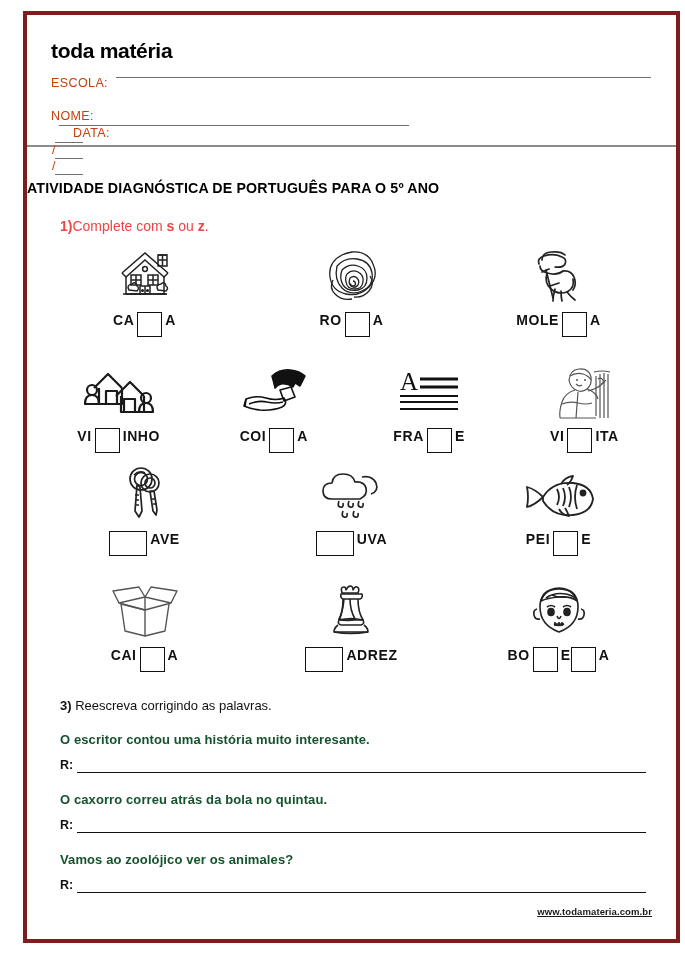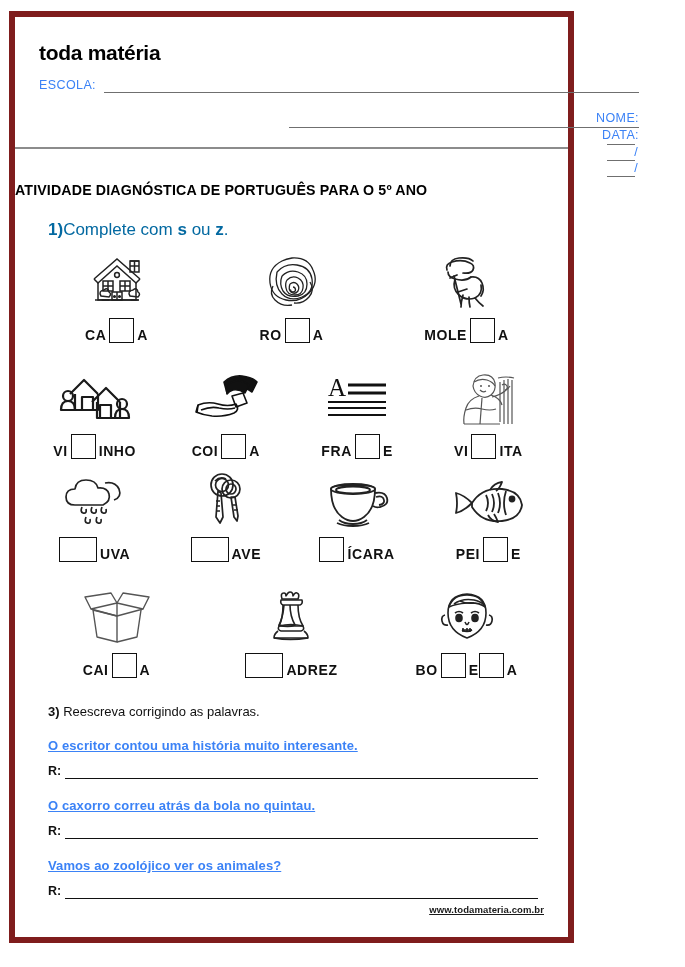--- a/index.html
+++ b/index.html
@@ -9,25 +9,25 @@
   }
   body {
     width: 685px;
     height: 967px;
     font-family: "Liberation Sans", sans-serif;
     color: #111111;
     overflow: hidden;
   }
   .page {
     position: absolute;
-    left: 9px;
+    left: 23px;
     top: 11px;
-    width: 565px;
+    width: 657px;
     height: 932px;
-    border: 6px solid #7f1d1d;
+    border: 4px solid #7f1d1d;
     background: #fff;
     box-sizing: border-box;
   }
   
   .header {
     position: relative;
     height: 132px;
     border-bottom: 2px solid #8c8c8c;
     box-sizing: border-box;
   }
@@ -37,24 +37,24 @@
     top: 24px;
     font-size: 21px;
     font-weight: bold;
     letter-spacing: -0.3px;
     color: #000;
   }
   .field-row {
     position: absolute;
     left: 24px;
     display: flex;
-    align-items: flex-end;
+    align-items: flex-start;
     font-size: 12.5px;
     letter-spacing: 0.4px;
-    color: #3b82f6;
+    color: #c2410c;
   }
   .field-escola { top: 61px; width: 600px; }
   .field-nome   { top: 94px; width: 600px; flex-direction: column; }
   .field-label { white-space: nowrap; padding-bottom: 1px; }
   .rule {
     border-bottom: 1px solid #6f6f6f;
     height: 1px;
     margin-left: 8px;
     flex: 1;
   }
@@ -77,22 +77,22 @@
   .title {
     text-align: left;
     font-size: 14.2px;
     font-weight: bold;
     letter-spacing: 0.15px;
     margin-top: 33px;
     color: #000;
   }
   .q-label {
     margin: 22px 0 0 33px;
-    font-size: 17px;
-    color: #0369a1;
+    font-size: 14px;
+    color: #ef4444;
   }
   .q-label b { font-weight: bold; }
 
   .grid {
     display: flex;
     margin-top: 8px;
     padding: 0 14px;
   }
   .cell {
     flex: 1 1 0;
@@ -102,21 +102,21 @@
   }
   .art {
     height: 62px;
     display: flex;
     align-items: flex-end;
     justify-content: center;
   }
   .word {
     margin-top: 8px;
     display: flex;
-    align-items: flex-end;
+    align-items: flex-start;
     font-size: 14px;
     font-weight: bold;
     letter-spacing: 0.6px;
     color: #111;
   }
   .word .pre { margin-right: 3px; }
   .word .post { margin-left: 3px; }
   .blank {
     display: inline-block;
     width: 25px;
@@ -127,24 +127,23 @@
   .blank.wide { width: 38px; height: 25px; }
 
   .row-gap { height: 13px; }
 
   
   .q3-wrap { margin: 26px 0 0 0; padding: 0 30px 0 33px; }
   .q3-title { font-size: 13px; color: #111; }
   .sent {
     font-size: 13px;
     font-weight: bold;
-    color: #3b82f6;
+    color: #14532d;
     margin-top: 19px;
     letter-spacing: 0.1px;
-    text-decoration: underline;
   }
   .ansline {
     display: flex;
     align-items: flex-end;
     margin-top: 11px;
   }
   .ansline .r {
     font-size: 12.5px;
     font-weight: bold;
     padding-bottom: 1px;
@@ -381,40 +380,20 @@
           <span class="post">ITA</span>
         </div>
       </div>
     </div>
 
 
     <div class="grid">
 
       <div class="cell">
         <div class="art">
-          <svg width="68" height="56" viewBox="0 0 68 56">
-            <g fill="none" stroke="#222" stroke-width="1.7" stroke-linejoin="round">
-              <path d="M44 10 q10 -2 14 6 q3 8 -5 11"></path>
-              <path d="M14 32 q-9 0 -9 -8 q0 -8 9 -8 q1 -9 11 -9 q10 0 12 8 q9 -1 11 6 q2 7 -6 11 z"></path>
-              <path d="M21 34 q-2 5 1 6 q4 1 3 -4"></path>
-              <path d="M31 34 q-2 5 1 6 q4 1 3 -4"></path>
-              <path d="M41 34 q-2 5 1 6 q4 1 3 -4"></path>
-              <path d="M25 44 q-2 5 1 6 q4 1 3 -4"></path>
-              <path d="M36 44 q-2 5 1 6 q4 1 3 -4"></path>
-            </g>
-          </svg>
-        </div>
-        <div class="word">
-          <span class="blank wide"></span>
-          <span class="post">UVA</span>
-        </div>
-      </div>
-
-      <div class="cell">
-        <div class="art">
           <svg width="56" height="58" viewBox="0 0 56 58">
             <g fill="none" stroke="#222" stroke-width="1.7" stroke-linejoin="round">
               <circle cx="24" cy="14" r="11"></circle>
               <circle cx="24" cy="14" r="6.5"></circle>
               <circle cx="33" cy="18" r="9"></circle>
               <circle cx="33" cy="18" r="5"></circle>
               <path d="M17 10 q5 -5 11 -2"></path>
               <path d="M20 20 l-2 26 l4 6 l3 -6 l-2 -24 z"></path>
               <path d="M18 30 h4 M18 35 h4 M18 40 h4"></path>
               <path d="M33 26 l3 20 l3 4 l1 -5 l-3 -19 z"></path>
@@ -423,37 +402,38 @@
           </svg>
         </div>
         <div class="word">
           <span class="blank wide"></span>
           <span class="post">AVE</span>
         </div>
       </div>
 
       <div class="cell">
         <div class="art">
-          <svg width="68" height="54" viewBox="0 0 68 54">
-            <g fill="none" stroke="#222" stroke-width="1.8" stroke-linejoin="round">
-              <path d="M8 14 q0 -4 22 -4 q22 0 22 4 q0 20 -11 28 q-11 8 -22 0 q-11 -8 -11 -28 z"></path>
-              <ellipse cx="30" cy="14" rx="22" ry="5"></ellipse>
-              <ellipse cx="30" cy="15" rx="17" ry="3.5"></ellipse>
-              <path d="M52 18 q10 -2 12 5 q2 7 -7 9 q-4 1 -7 -1"></path>
-              <path d="M53 22 q7 -2 8 3 q1 4 -5 5"></path>
-              <path d="M16 45 q5 4 14 4 q9 0 14 -4"></path>
-              <path d="M14 48 q6 3 16 3 q10 0 16 -3"></path>
-            </g>
-          </svg>
-        </div>
-        <div class="word">
-          <span class="blank"></span>
-          <span class="post">ÍCARA</span>
-        </div>
-      </div>
+          <svg width="68" height="56" viewBox="0 0 68 56">
+            <g fill="none" stroke="#222" stroke-width="1.7" stroke-linejoin="round">
+              <path d="M44 10 q10 -2 14 6 q3 8 -5 11"></path>
+              <path d="M14 32 q-9 0 -9 -8 q0 -8 9 -8 q1 -9 11 -9 q10 0 12 8 q9 -1 11 6 q2 7 -6 11 z"></path>
+              <path d="M21 34 q-2 5 1 6 q4 1 3 -4"></path>
+              <path d="M31 34 q-2 5 1 6 q4 1 3 -4"></path>
+              <path d="M41 34 q-2 5 1 6 q4 1 3 -4"></path>
+              <path d="M25 44 q-2 5 1 6 q4 1 3 -4"></path>
+              <path d="M36 44 q-2 5 1 6 q4 1 3 -4"></path>
+            </g>
+          </svg>
+        </div>
+        <div class="word">
+          <span class="blank wide"></span>
+          <span class="post">UVA</span>
+        </div>
+      </div>
+
 
       <div class="cell">
         <div class="art">
           <svg width="72" height="52" viewBox="0 0 72 52">
             <g fill="none" stroke="#222" stroke-width="1.8" stroke-linejoin="round">
               <path d="M20 26 q10 -16 30 -14 q18 2 20 16 q-2 14 -20 16 q-20 2 -30 -14 z"></path>
               <path d="M20 26 q-8 -8 -16 -10 q2 10 0 20 q8 -2 16 -10 z"></path>
               <path d="M38 13 q4 -7 12 -8 q-2 6 -6 9"></path>
               <path d="M36 38 q3 6 10 7 q-2 -5 -4 -8"></path>
               <circle cx="60" cy="22" r="2.5" fill="#222"></circle>

